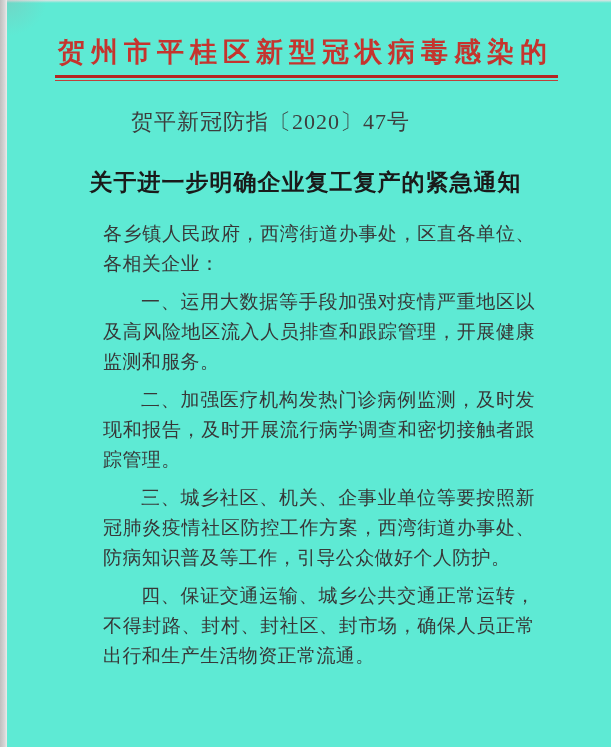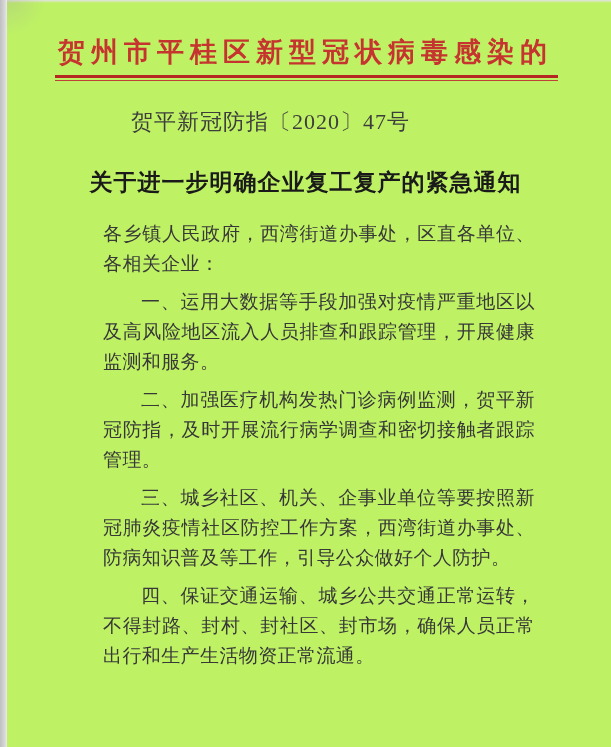--- a/index.html
+++ b/index.html
@@ -5,21 +5,21 @@
   html, body {
     margin: 0;
     padding: 0;
     background: #ffffff;
   }
   .scan-root {
     position: relative;
     width: 611px;
     height: 747px;
     overflow: hidden;
-    background: #bef264;
+    background: #5eead4;
     font-family: "Liberation Serif", "DejaVu Serif", serif;
   }
   
   .scan-edge-left {
     position: absolute;
     left: 0; top: 0; bottom: 0;
     width: 7px;
     background: linear-gradient(to right, #bfbfbf, #d8d8d8 70%, #ececec);
   }
   
@@ -106,21 +106,21 @@
     <div class="red-rule"></div>
 
     <div class="doc-number">贺平新冠防指〔2020〕47号</div>
 
     <div class="doc-title">关于进一步明确企业复工复产的紧急通知</div>
 
     <div class="body-text">
       <p class="salutation">各乡镇人民政府，西湾街道办事处，区直各单位、各相关企业：</p>
 
         <p>一、运用大数据等手段加强对疫情严重地区以及高风险地区流入人员排查和跟踪管理，开展健康监测和服务。</p>
-        <p>二、加强医疗机构发热门诊病例监测，贺平新冠防指，及时开展流行病学调查和密切接触者跟踪管理。</p>
+        <p>二、加强医疗机构发热门诊病例监测，及时发现和报告，及时开展流行病学调查和密切接触者跟踪管理。</p>
         <p>三、城乡社区、机关、企事业单位等要按照新冠肺炎疫情社区防控工作方案，西湾街道办事处、防病知识普及等工作，引导公众做好个人防护。</p>
         <p>四、保证交通运输、城乡公共交通正常运转，不得封路、封村、封社区、封市场，确保人员正常出行和生产生活物资正常流通。</p>
       </div>
 
   </div>
 
   <div class="scan-edge-left"></div>
 </div>
 
 </body></html>

